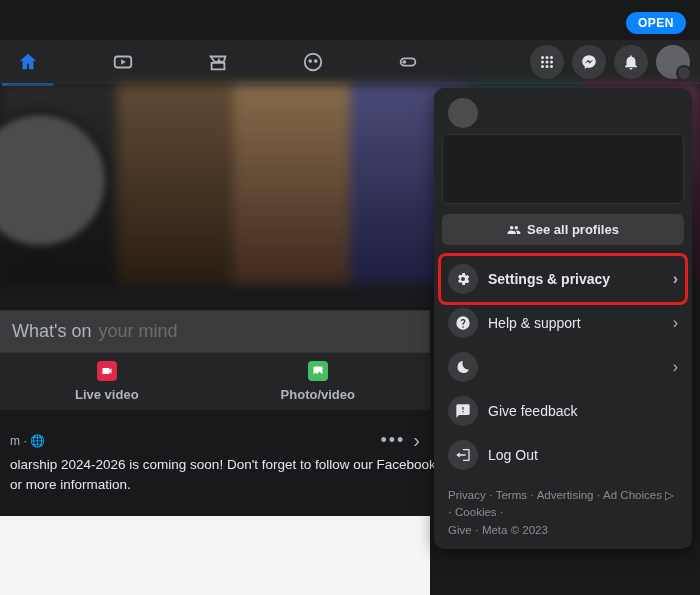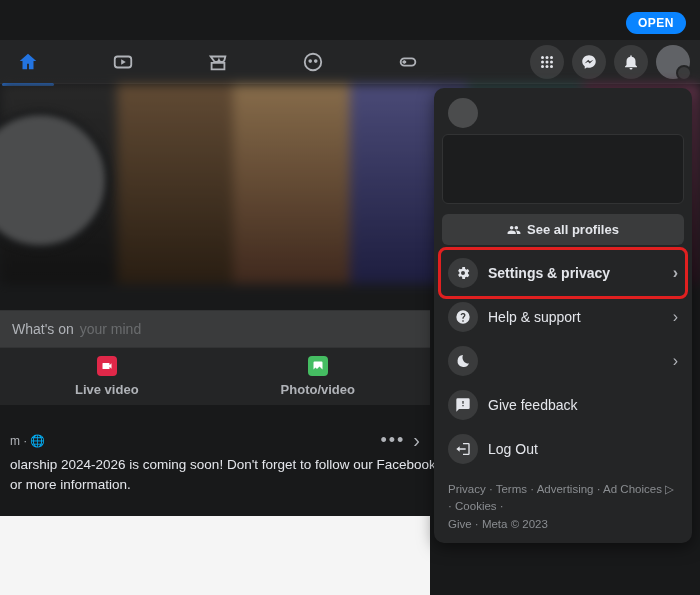--- a/index.html
+++ b/index.html
@@ -82,21 +82,21 @@
     background:#4b4c4d; border:5px solid #18191a;
     filter:blur(3px);
   }
   
   .composer {
     position:absolute; top:310px; left:0; width:430px;
     background:#242526; border-top:1px solid #323334;
   }
   .composer-input{
     padding:10px 12px; background:#3a3b3c; color:#b0b3b8;
-    font-size:14px; border-bottom:1px solid #323334;
+    font-size:18px; border-bottom:1px solid #323334;
   }
   .composer-input .faded{ color:#6a6c6e; margin-left:2px;}
   .composer-actions{
     display:flex; justify-content:space-around; align-items:center;
     padding:8px 4px;
   }
   .comp-act{ display:flex; align-items:center; gap:6px; font-size:13px; font-weight:600; color:#b0b3b8;flex-direction:column;}
   .comp-act .ico{ width:20px;height:20px;display:flex;align-items:center;justify-content:center;border-radius:4px;}
   .ico.red{background:#e02849;}
   .ico.green{background:#45bd62;}
@@ -131,21 +131,21 @@
     background:#4b4c4d; margin:2px 0 6px 6px;
   }
   .menu-spacer-box{
     height:70px; background:#1c1d1e; border:1px solid #323334;
     border-radius:6px; margin:0 0 10px 0;
   }
   .see-all-btn{
     width:100%; padding:8px 0; background:#3a3b3c;
     border-radius:6px; text-align:center; font-size:13px; font-weight:600;
     color:#e4e6eb; display:flex; align-items:center; justify-content:center; gap:6px;
-    margin-bottom:6px;
+    margin-bottom:12px;
   }
   .menu-item{
     display:flex; align-items:center; gap:10px;
     padding:7px 6px; border-radius:6px; position:relative;
     font-size:14px; color:#e4e6eb; font-weight:500;
   }
   .menu-item .mi-ico{
     width:30px;height:30px;border-radius:50%;
     background:#3a3b3c; display:flex;align-items:center;justify-content:center;
   }

